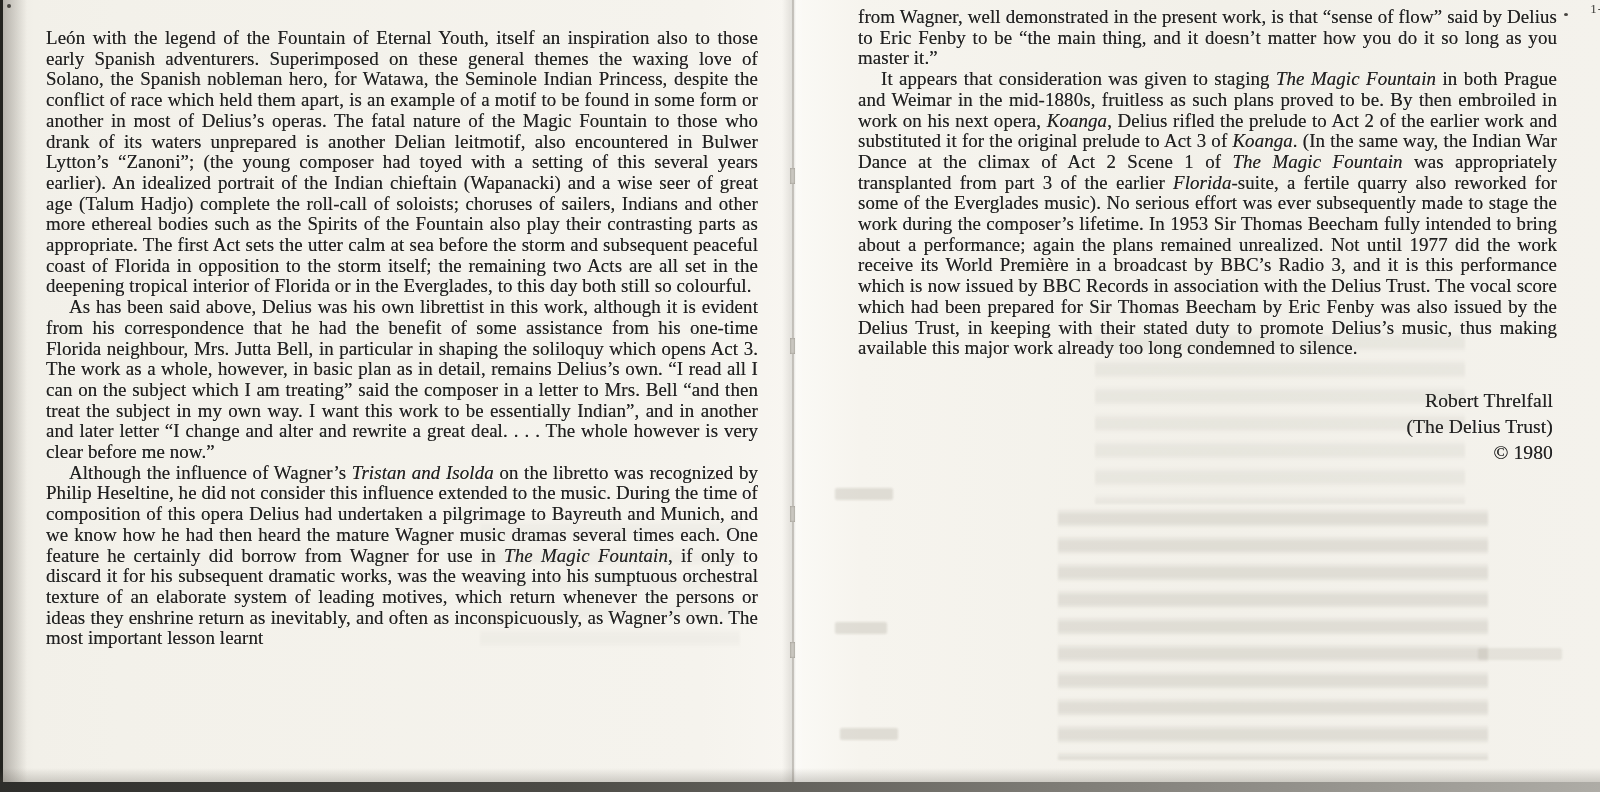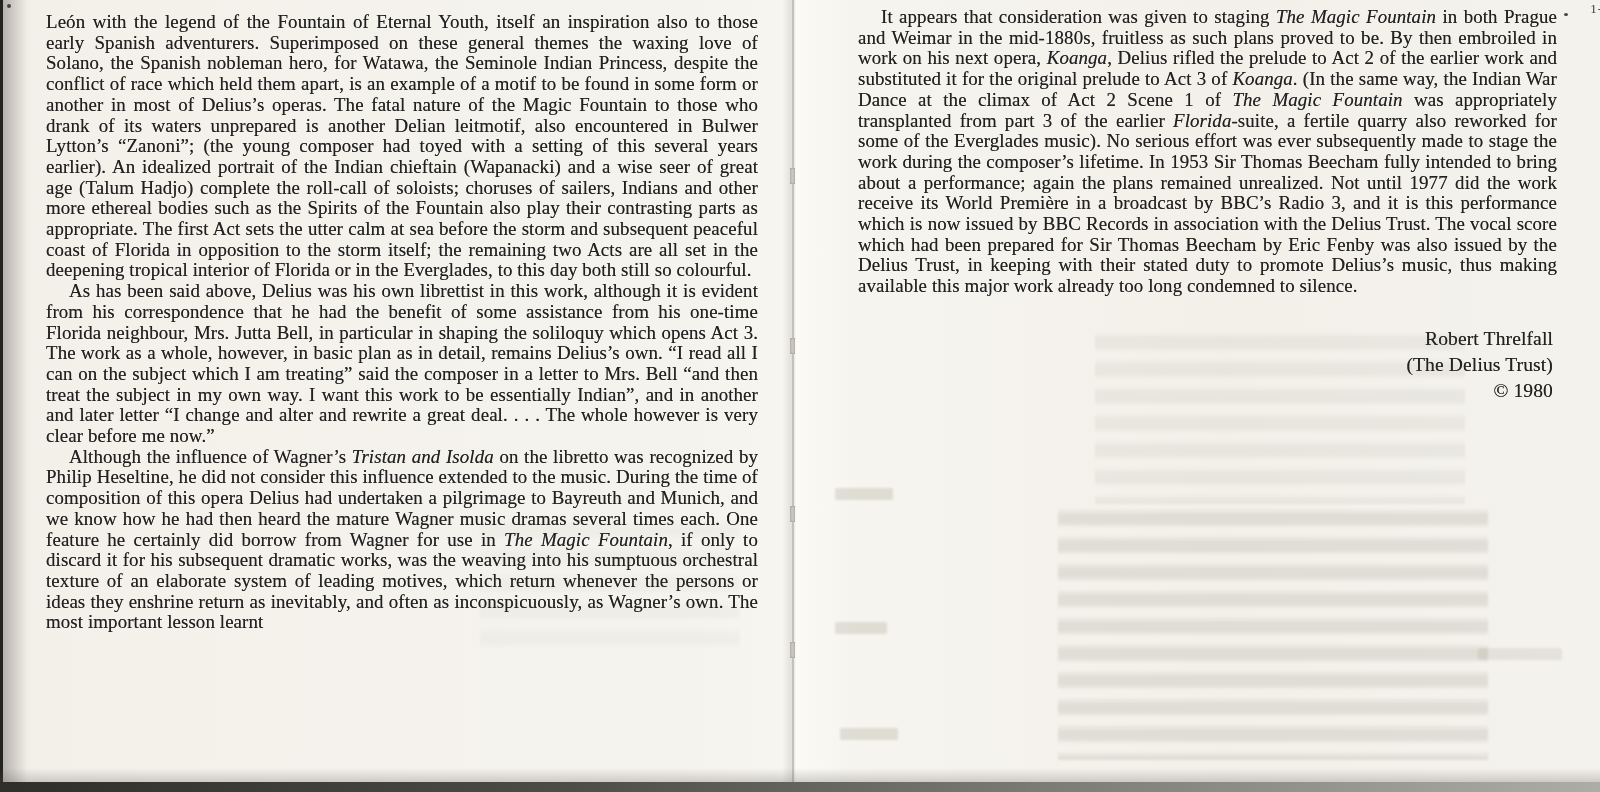--- a/index.html
+++ b/index.html
@@ -34,21 +34,21 @@
     background:linear-gradient(to right,#2e2e2b 0%,#4c4b46 35%,#7c7a74 65%,#aeaca6 100%);}
   .bottom-shadow{position:absolute;left:0;bottom:10px;width:1600px;height:14px;
     background:linear-gradient(to top,rgba(90,86,78,0.25),rgba(0,0,0,0));}
 
   .textcol{
     position:absolute;color:var(--ink);
     font-size:18.9px;line-height:20.7px;letter-spacing:0.1px;
     text-align:justify;
     text-shadow:0 0 0.5px rgba(35,35,35,0.6);
   }
-  .textcol-left{left:46px;top:12px;width:712px;}
+  .textcol-left{left:46px;top:28px;width:712px;}
   .textcol-right{left:858px;top:7px;width:699px;}
   .textcol p{margin:0;padding:0;}
   .textcol p.indent{text-indent:23px;}
   .textcol em{}
 
   .attribution{margin-top:29px;text-align:right;font-size:19.6px;line-height:26px;padding-right:4px;}
   .attribution div{white-space:nowrap;}
 
   
   .ghost{position:absolute;filter:blur(1.1px);pointer-events:none;}
@@ -84,20 +84,21 @@
 <div class="stitch" style="top:506px;"></div>
 <div class="stitch" style="top:642px;"></div>
 
 <div class="textcol textcol-left">
   <p><span>León with the legend of the Fountain of Eternal Youth, itself an inspiration also to those early Spanish adventurers. Superimposed on these general themes the waxing love of Solano, the Spanish nobleman hero, for Watawa, the Seminole Indian Princess, despite the conflict of race which held them apart, is an example of a motif to be found in some form or another in most of Delius’s operas. The fatal nature of the Magic Fountain to those who drank of its waters unprepared is another Delian leitmotif, also encountered in Bulwer Lytton’s “Zanoni”; (the young composer had toyed with a setting of this several years earlier). An idealized portrait of the Indian chieftain (Wapanacki) and a wise seer of great age (Talum Hadjo) complete the roll-call of soloists; choruses of sailers, Indians and other more ethereal bodies such as the Spirits of the Fountain also play their contrasting parts as appropriate. The first Act sets the utter calm at sea before the storm and subsequent peaceful coast of Florida in opposition to the storm itself; the remaining two Acts are all set in the deepening tropical interior of Florida or in the Everglades, to this day both still so colourful.</span></p>
   <p class="indent"><span>As has been said above, Delius was his own librettist in this work, although it is evident from his correspondence that he had the benefit of some assistance from his one-time Florida neighbour, Mrs. Jutta Bell, in particular in shaping the soliloquy which opens Act 3. The work as a whole, however, in basic plan as in detail, remains Delius’s own. “I read all I can on the subject which I am treating” said the composer in a letter to Mrs. Bell “and then treat the subject in my own way. I want this work to be essentially Indian”, and in another and later letter “I change and alter and rewrite a great deal. . . . The whole however is very clear before me now.”</span></p>
   <p class="indent"><span>Although the influence of Wagner’s </span><em>Tristan and Isolda</em><span> on the libretto was recognized by Philip Heseltine, he did not consider this influence extended to the music. During the time of composition of this opera Delius had undertaken a pilgrimage to Bayreuth and Munich, and we know how he had then heard the mature Wagner music dramas several times each. One feature he certainly did borrow from Wagner for use in </span><em>The Magic Fountain</em><span>, if only to discard it for his subsequent dramatic works, was the weaving into his sumptuous orchestral texture of an elaborate system of leading motives, which return whenever the persons or ideas they enshrine return as inevitably, and often as inconspicuously, as Wagner’s own. The most important lesson learnt</span></p>
 </div>
 
 <div class="textcol textcol-right">
+  <p><span>from Wagner, well demonstrated in the present work, is that “sense of flow” said by Delius to Eric Fenby to be “the main thing, and it doesn’t matter how you do it so long as you master it.”</span></p>
   <p class="indent"><span>It appears that consideration was given to staging </span><em>The Magic Fountain</em><span> in both Prague and Weimar in the mid-1880s, fruitless as such plans proved to be. By then embroiled in work on his next opera, </span><em>Koanga</em><span>, Delius rifled the prelude to Act 2 of the earlier work and substituted it for the original prelude to Act 3 of </span><em>Koanga</em><span>. (In the same way, the Indian War Dance at the climax of Act 2 Scene 1 of </span><em>The Magic Fountain</em><span> was appropriately transplanted from part 3 of the earlier </span><em>Florida</em><span>-suite, a fertile quarry also reworked for some of the Everglades music). No serious effort was ever subsequently made to stage the work during the composer’s lifetime. In 1953 Sir Thomas Beecham fully intended to bring about a performance; again the plans remained unrealized. Not until 1977 did the work receive its World Première in a broadcast by BBC’s Radio 3, and it is this performance which is now issued by BBC Records in association with the Delius Trust. The vocal score which had been prepared for Sir Thomas Beecham by Eric Fenby was also issued by the Delius Trust, in keeping with their stated duty to promote Delius’s music, thus making available this major work already too long condemned to silence.</span></p>
   <div class="attribution">
     <div>Robert Threlfall</div>
     <div>(The Delius Trust)</div>
     <div>© 1980</div>
   </div>
 </div>
 
 <div class="ghost ghost-lines-faint" style="left:1095px;top:332px;width:370px;height:172px;"></div>
 <div class="ghost ghost-lines" style="left:1058px;top:508px;width:430px;height:252px;"></div>

